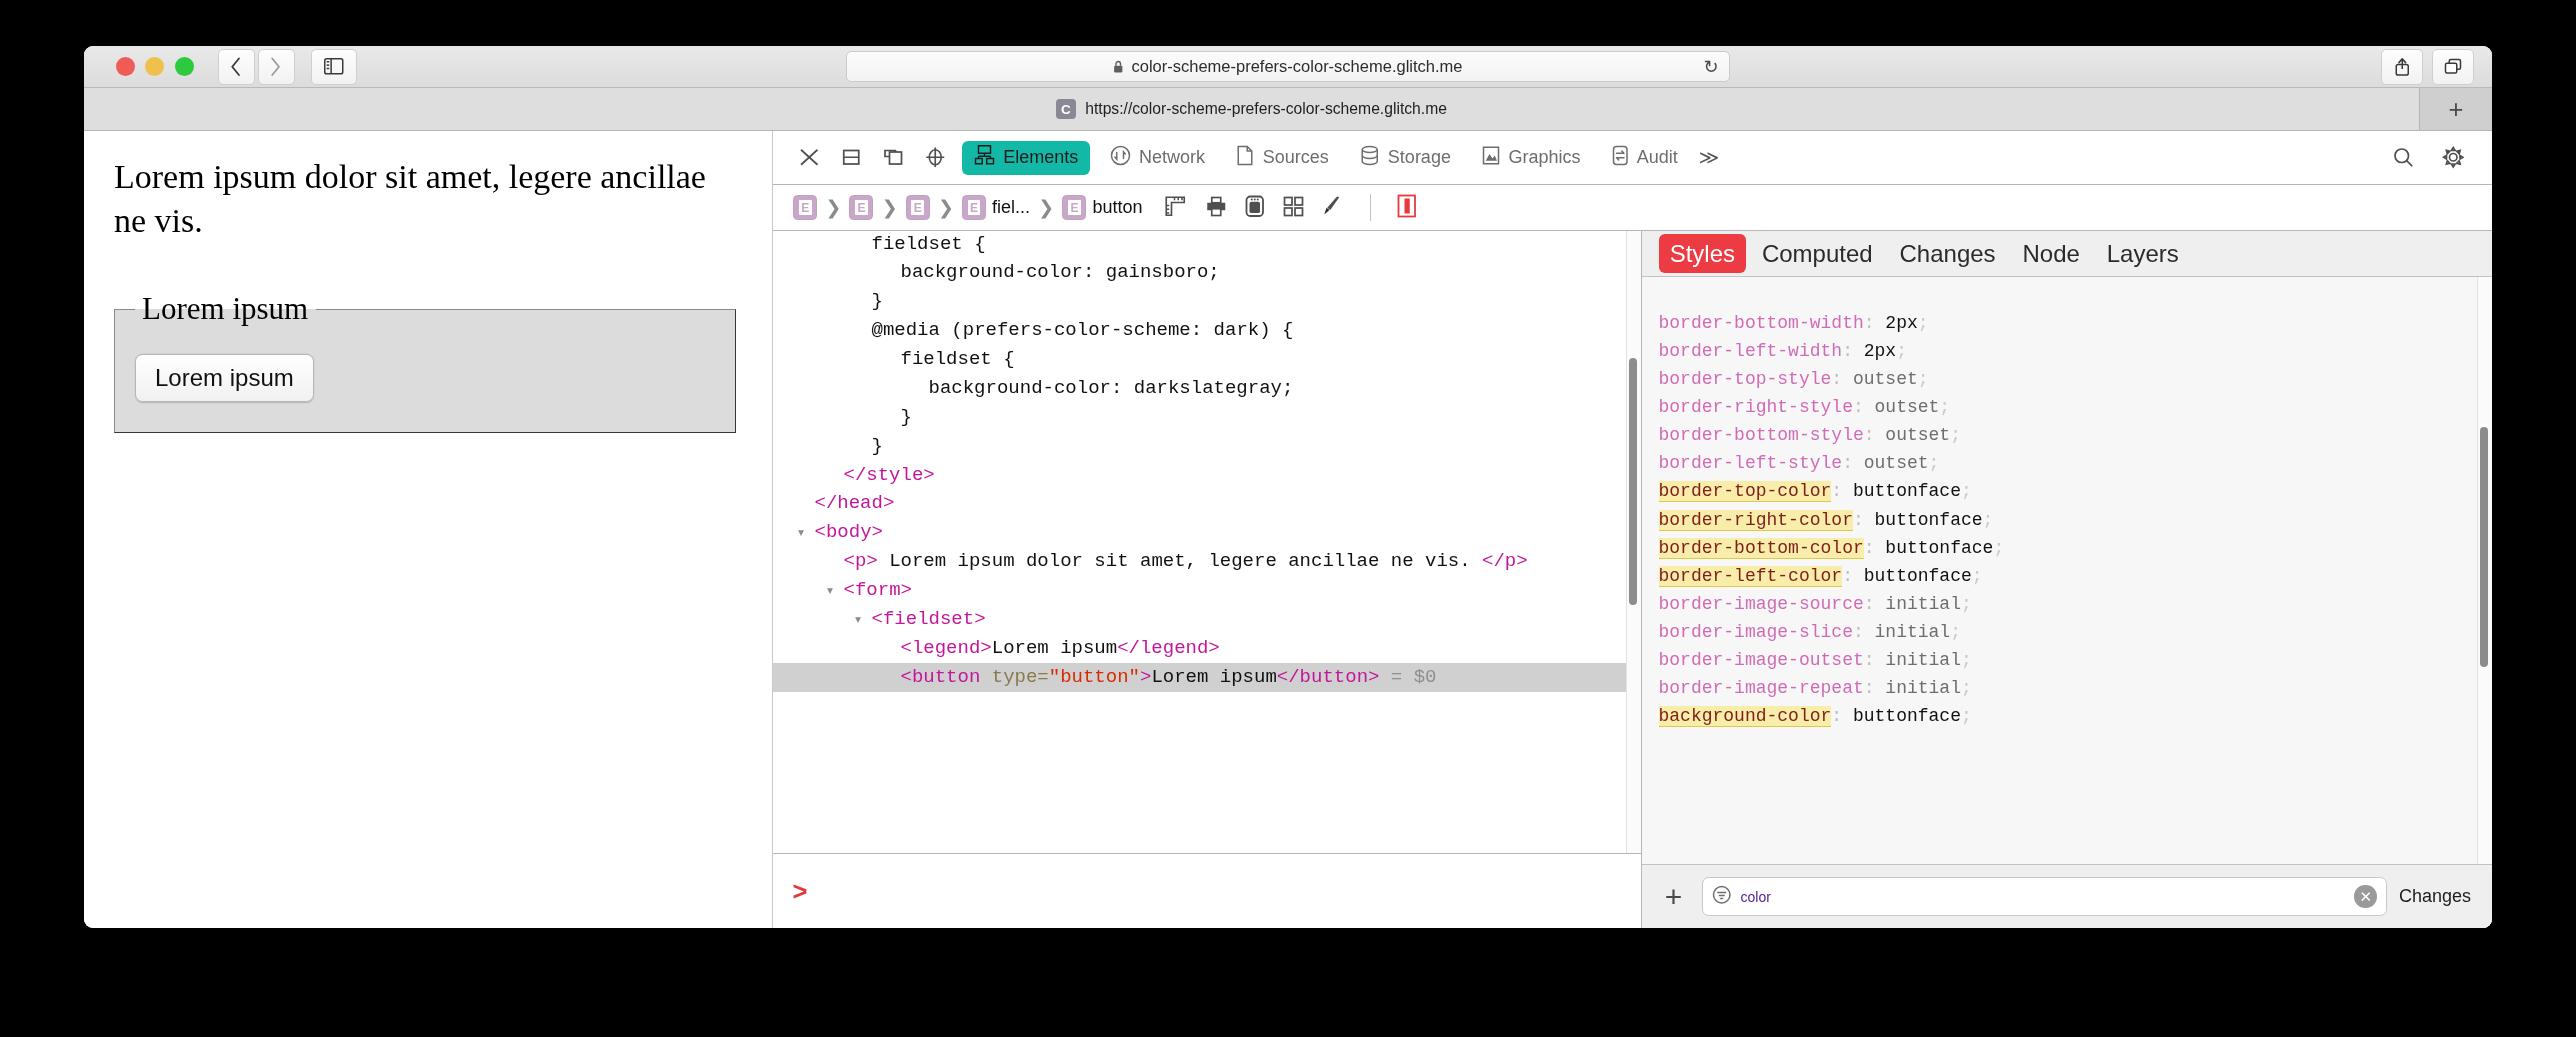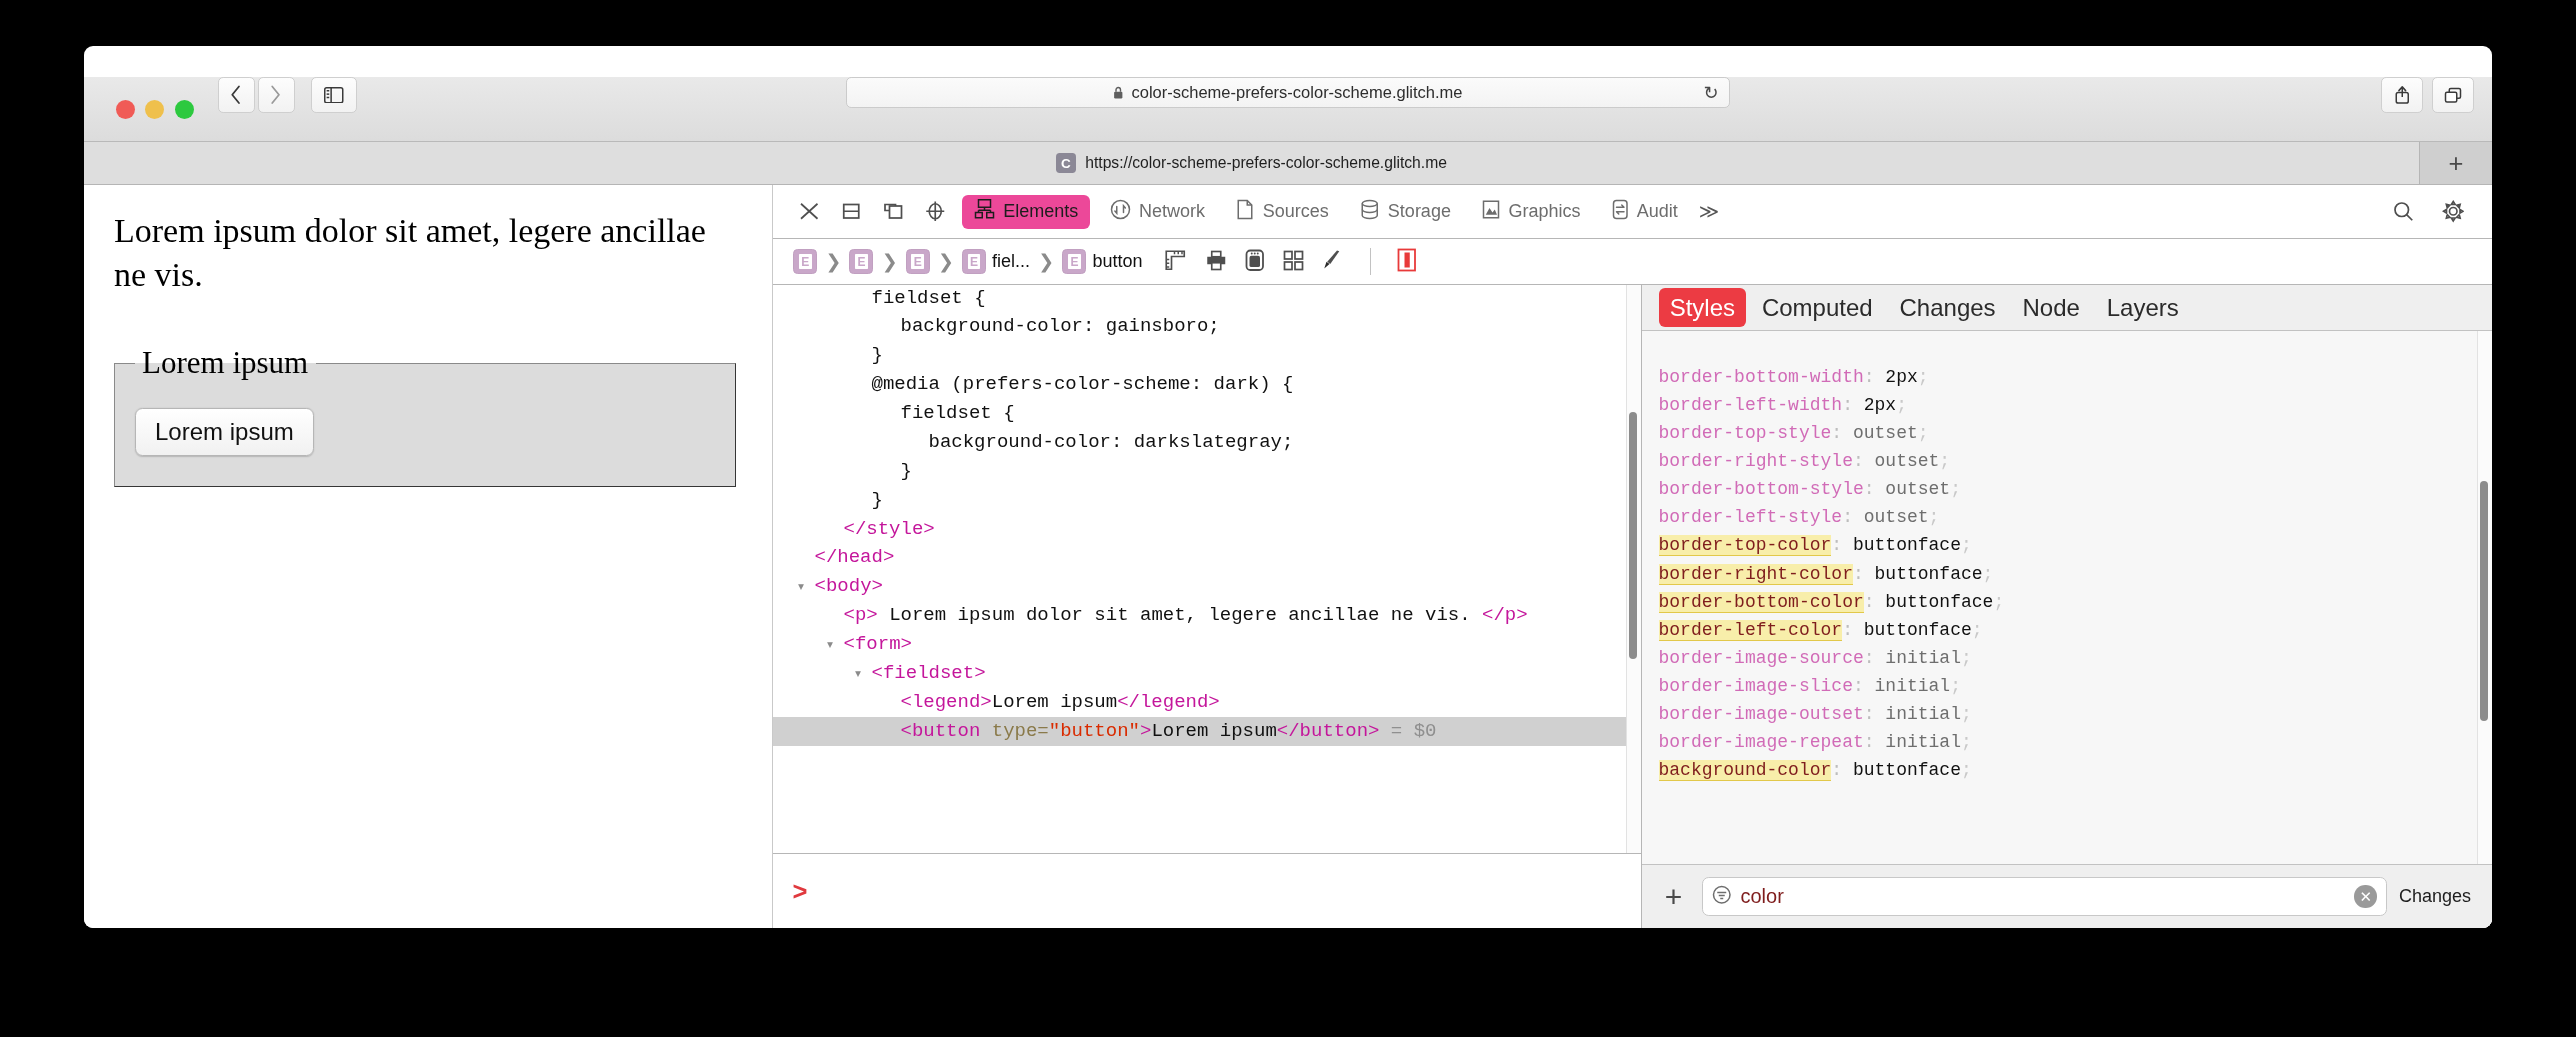--- a/index.html
+++ b/index.html
@@ -18,28 +18,28 @@
     background: #ffffff;
     border-radius: 9px;
     box-shadow: 0 0 45px 15px rgba(0,0,0,0.55);
     overflow: hidden;
     display: flex;
     flex-direction: column;
   }
 
   
   #titlebar {
-    height: 65px;
+    height: 42px;
     background: linear-gradient(#e9e9e9, #dcdcdc);
     border-bottom: 0.7px solid #b9b9b9;
     display: flex;
+    align-items: center;
     padding: 0 13.5px;
     flex: none;
     position: relative;
-    margin-top: 31px;
   }
   .traffic { display:flex; gap:10.5px; align-items:center; margin-left: 18px; }
   .tl { width:19px; height:19px; border-radius:50%; }
   .tl.red { background:#f05b56; }
   .tl.yellow { background:#efc04c; }
   .tl.green { background:#2dc93f; }
 
   .navgrp { display:flex; gap:3px; margin-left:24px; }
   .navbtn {
     width:37px; height:36px; border-radius:5.2px;
@@ -169,21 +169,21 @@
     color:#4f4f4f;
   }
   .dt-tab {
     height:34px;
     display:flex; align-items:center; gap:8.2px;
     padding: 0 12px;
     border-radius:6px;
     font-size:18px; color:#6d6d6d;
     margin-left: 4.5px;
   }
-  .dt-tab.active { background:#ec4899; color:#1d1d1d; }
+  .dt-tab.active { background:#14b8a6; color:#1d1d1d; }
   .dt-tab .lbl { white-space:nowrap; }
   .dt-spacer { flex:1; }
   .dt-right { display:flex; align-items:center; gap:10.5px; padding-right:19.5px; }
   .chev2 { font-size:19.5px; color:#555; padding:0 6px; }
 
   #dt-crumbs {
     height:46px; flex:none;
     background:#ffffff;
     border-bottom:0.7px solid #b6b6b6;
     display:flex; align-items:center;
@@ -278,21 +278,21 @@
     display:flex; align-items:center;
     padding: 0 15px; gap:12px;
   }
   .plusbtn { font-size:30px; color:#4a4a4a; font-weight:300; width:33px; text-align:center; }
   #filterbox {
     flex:1; height:39px;
     background:#fff; border:0.7px solid #c8c8c8; border-radius:6.7px;
     display:flex; align-items:center; gap:9px;
     padding: 0 9px;
   }
-  #filterbox .ftext { font-size:20px; color:#7f1d1d; flex:1;
+  #filterbox .ftext { font-size:14px; color:#4c1d95; flex:1;
     font-family:"Liberation Sans",sans-serif; }
   .clearx {
     width:22.5px; height:22.5px; border-radius:50%;
     background:#9a9a9a; color:#fff;
     display:flex; align-items:center; justify-content:center;
     font-size:15px; line-height:1;
   }
   .classesbtn { font-size:18px; color:#1d1d1d; padding-right:6px; }
 
   

